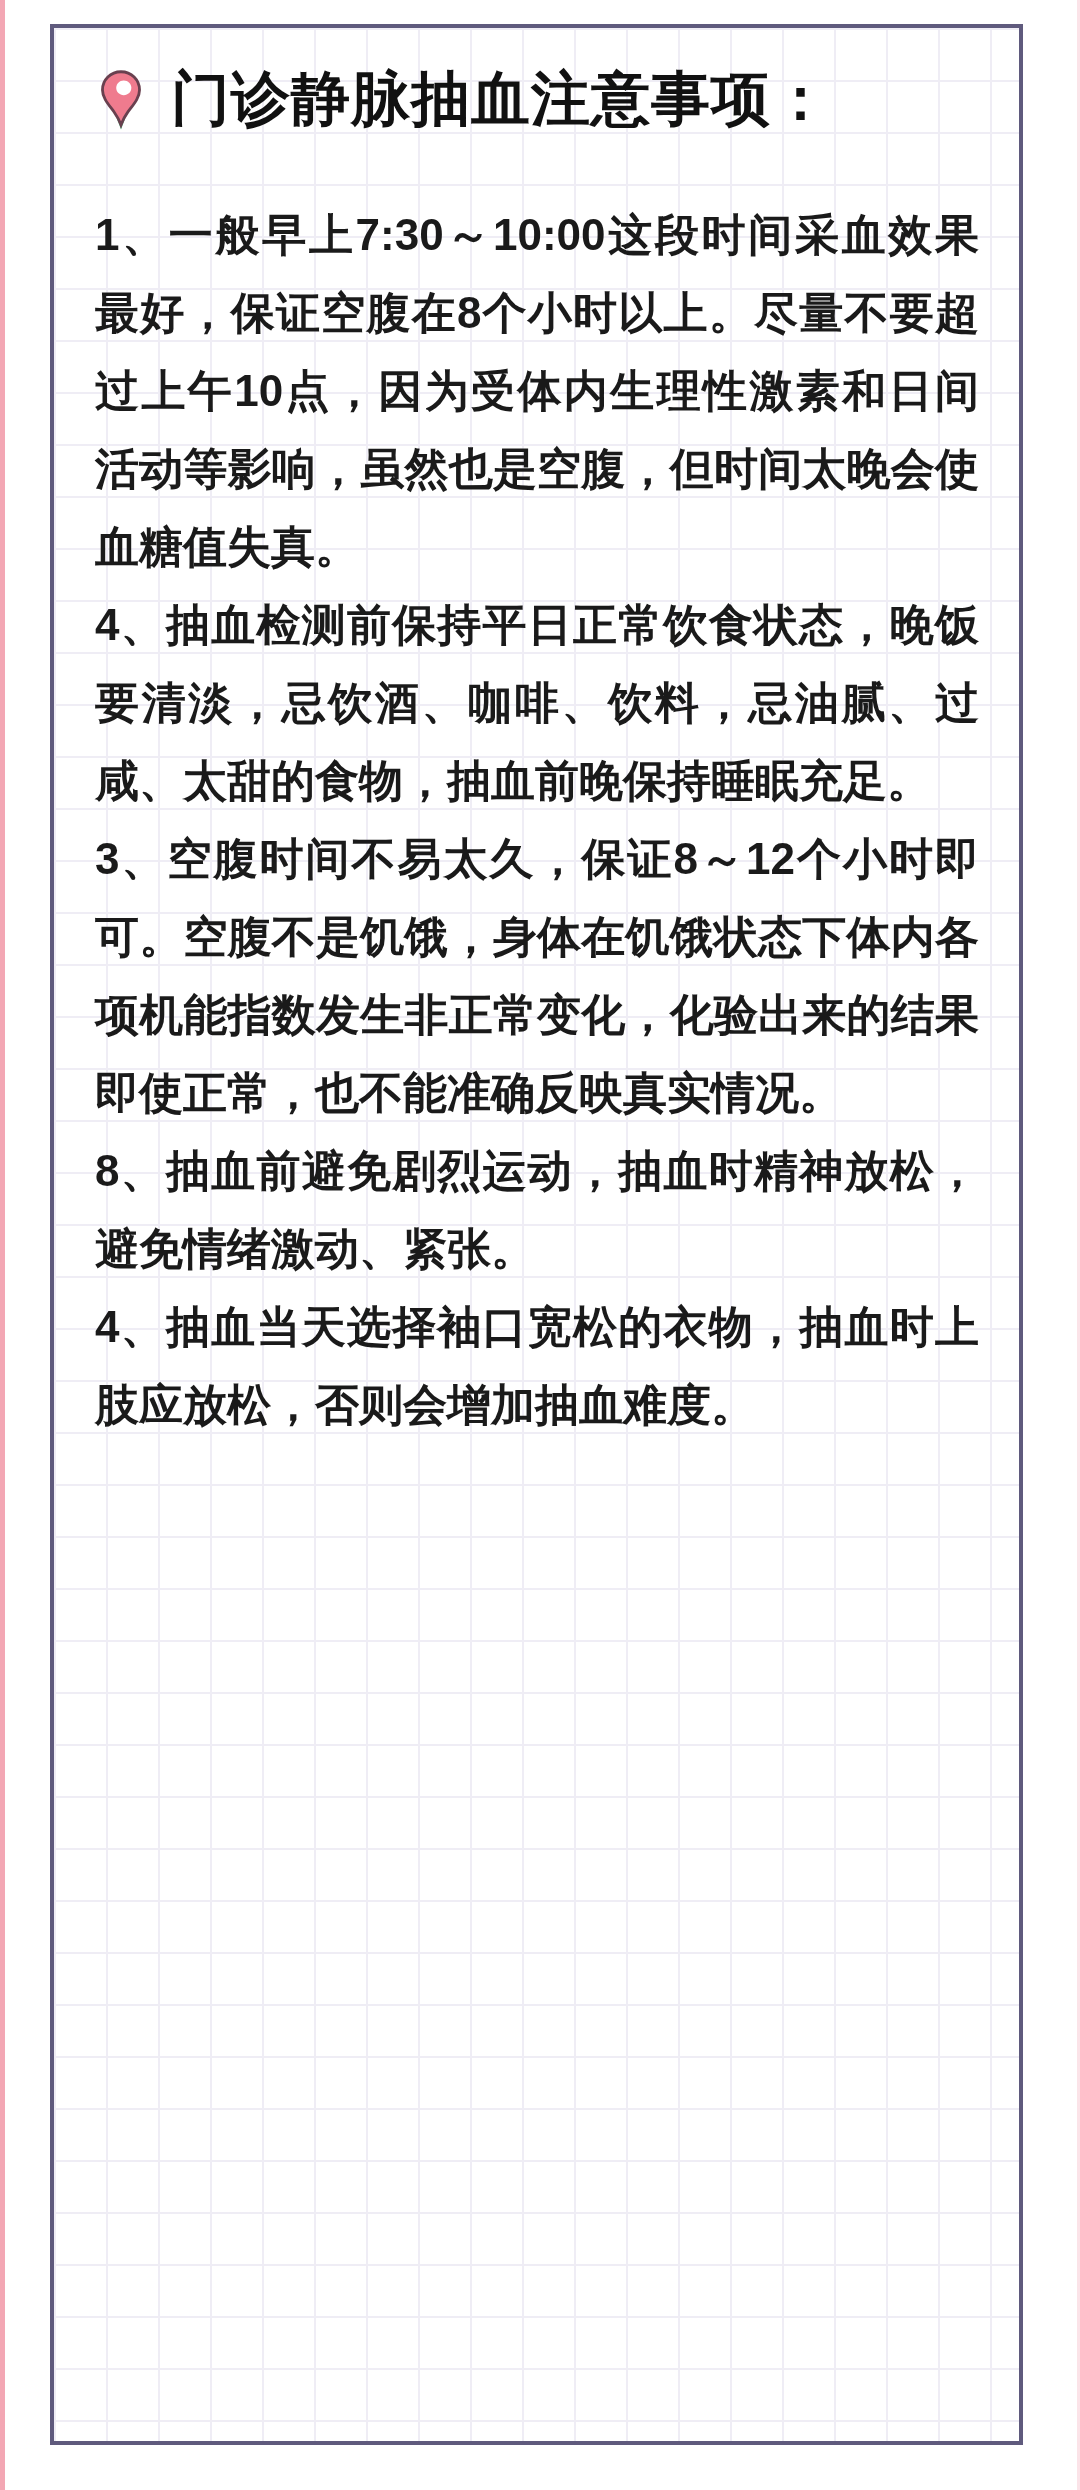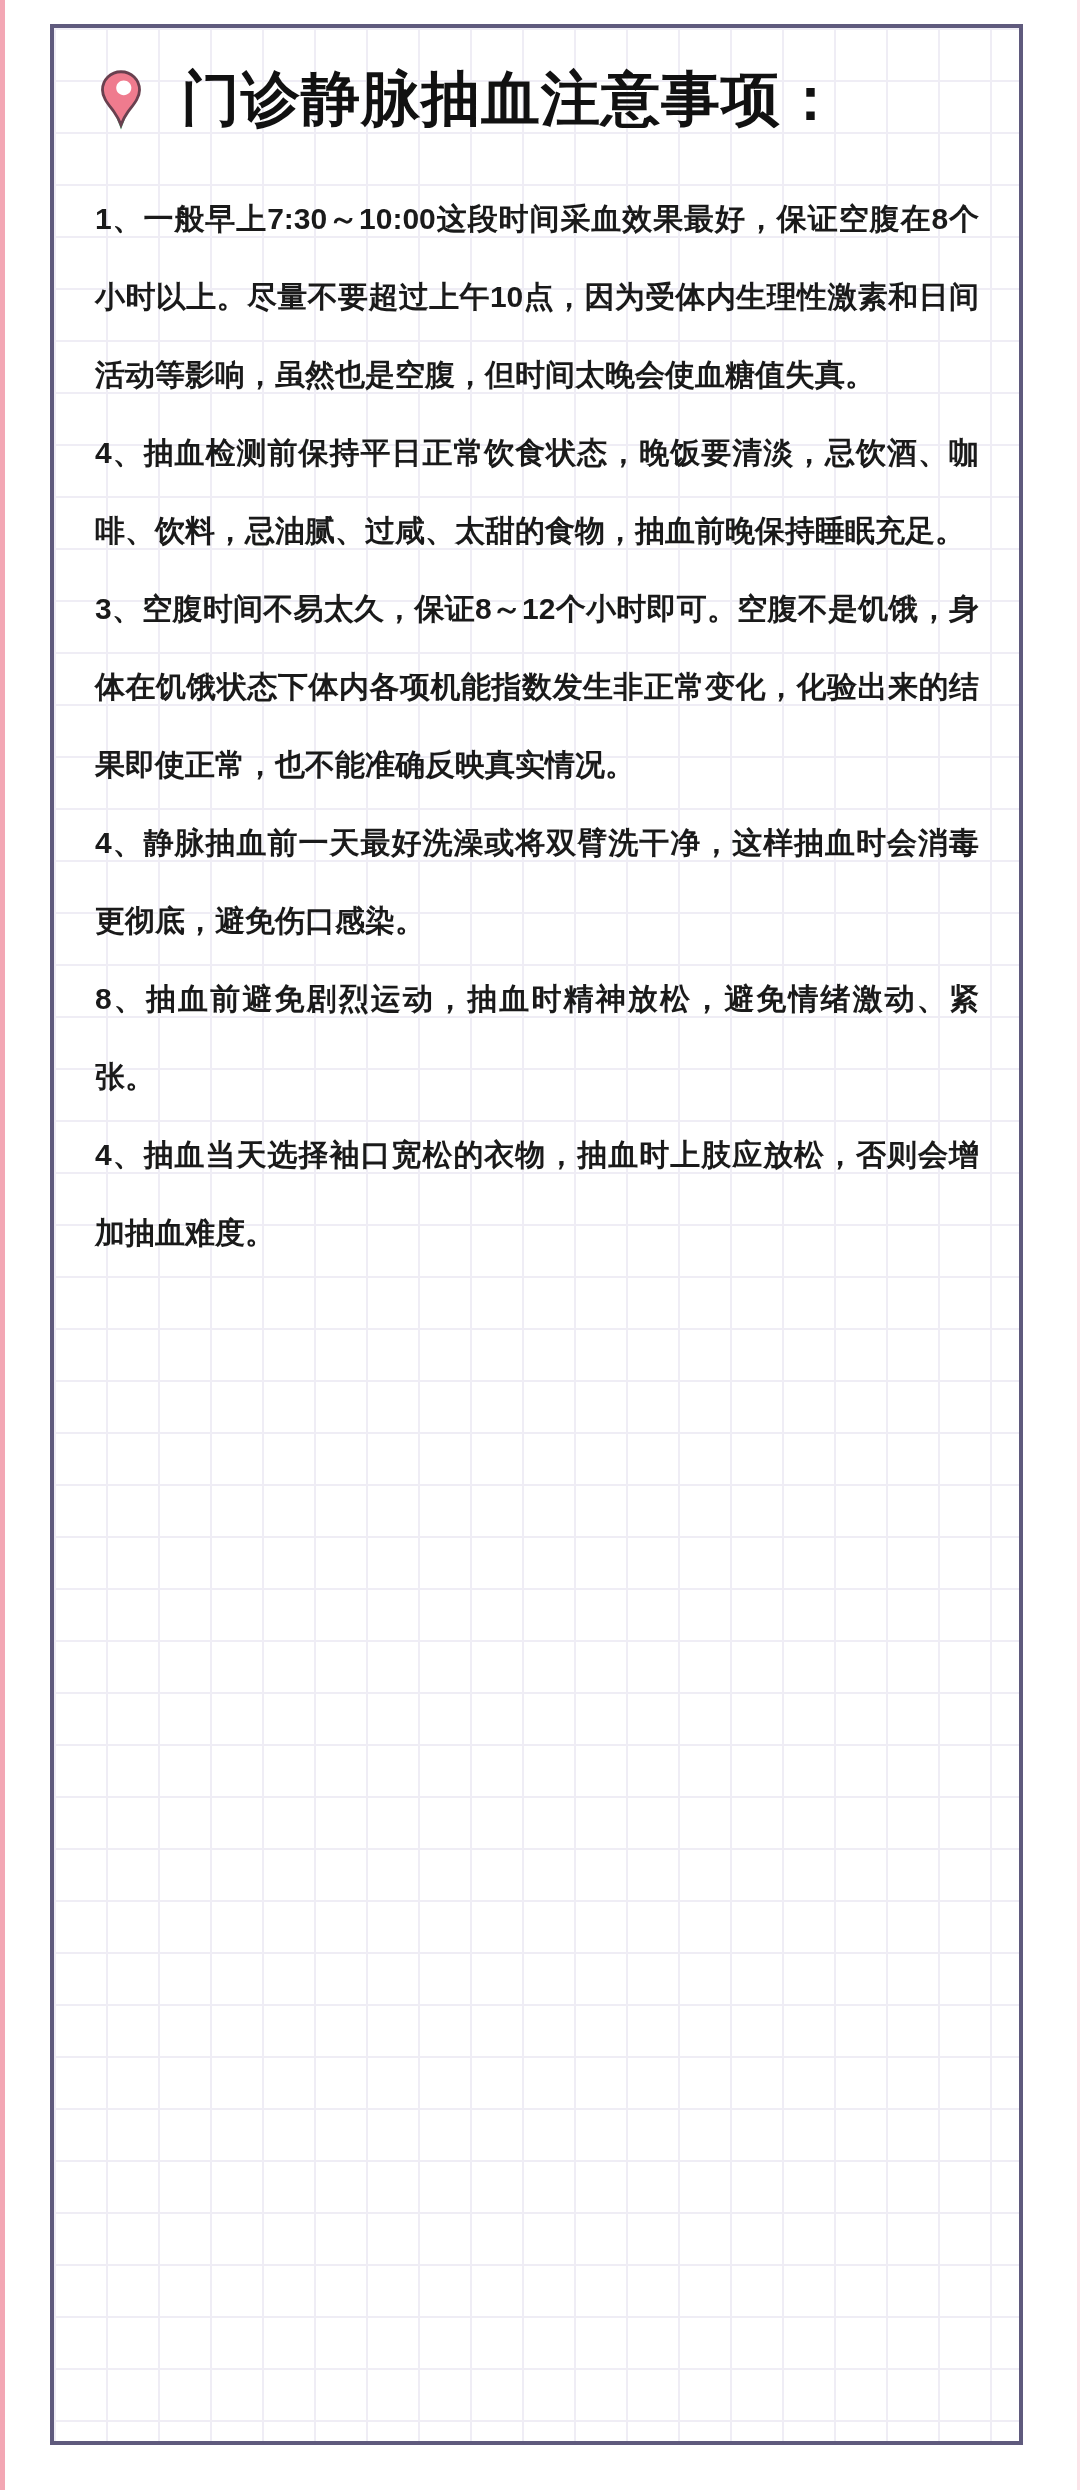--- a/index.html
+++ b/index.html
@@ -40,42 +40,42 @@
     background-image:
       linear-gradient(to right, #efedf5 2px, transparent 2px),
       linear-gradient(to bottom, #efedf5 2px, transparent 2px);
     background-size: 52px 52px;
     box-sizing: border-box;
     padding: 38px 40px 55px 41px;
   }
   .title-row {
     display: flex;
     align-items: center;
-    gap: 38px;
-    margin: 0 0 48px 4px;
+    gap: 28px;
+    margin: 0 0 64px 4px;
   }
   .pin-icon {
     width: 44px;
     height: 61px;
     flex: 0 0 auto;
   }
   .title-text {
     font-size: 59px;
     line-height: 66px;
     font-weight: 900;
     color: #111111;
     letter-spacing: 1px;
     white-space: nowrap;
   }
   .notice-body {
     color: #1a1a1a;
   }
   .notice-item {
     margin: 0;
-    font-size: 30px;
+    font-size: 44px;
     line-height: 78px;
     font-weight: 700;
     color: #1a1a1a;
     text-align: justify;
     text-justify: inter-ideograph;
     word-break: break-all;
   }
 </style>
 </head>
 <body>
@@ -95,19 +95,18 @@
 
         <path d="M22.5 10.5 C26.5 10.5 29.5 13.5 29.5 17.3 C29.5 21.1 26.5 24 22.5 24 C18.6 24 15.6 21.1 15.6 17.3 C15.6 13.5 18.6 10.5 22.5 10.5 Z" fill="#ffffff"></path>
       </svg>
       <div class="title-text">门诊静脉抽血注意事项：</div>
     </div>
 
     <div class="notice-body">
       <p class="notice-item">1、一般早上7:30～10:00这段时间采血效果最好，保证空腹在8个小时以上。尽量不要超过上午10点，因为受体内生理性激素和日间活动等影响，虽然也是空腹，但时间太晚会使血糖值失真。</p>
       <p class="notice-item">4、抽血检测前保持平日正常饮食状态，晚饭要清淡，忌饮酒、咖啡、饮料，忌油腻、过咸、太甜的食物，抽血前晚保持睡眠充足。</p>
       <p class="notice-item">3、空腹时间不易太久，保证8～12个小时即可。空腹不是饥饿，身体在饥饿状态下体内各项机能指数发生非正常变化，化验出来的结果即使正常，也不能准确反映真实情况。</p>
-      <p class="notice-item">4、静脉抽血前一天最好洗澡或将双臂洗干净，这样抽血时会消毒更彻底，避免伤口感染。</p>
       <p class="notice-item">8、抽血前避免剧烈运动，抽血时精神放松，避免情绪激动、紧张。</p>
       <p class="notice-item">4、抽血当天选择袖口宽松的衣物，抽血时上肢应放松，否则会增加抽血难度。</p>
     </div>
 
   </div>
 </div>
 
 </body></html>

